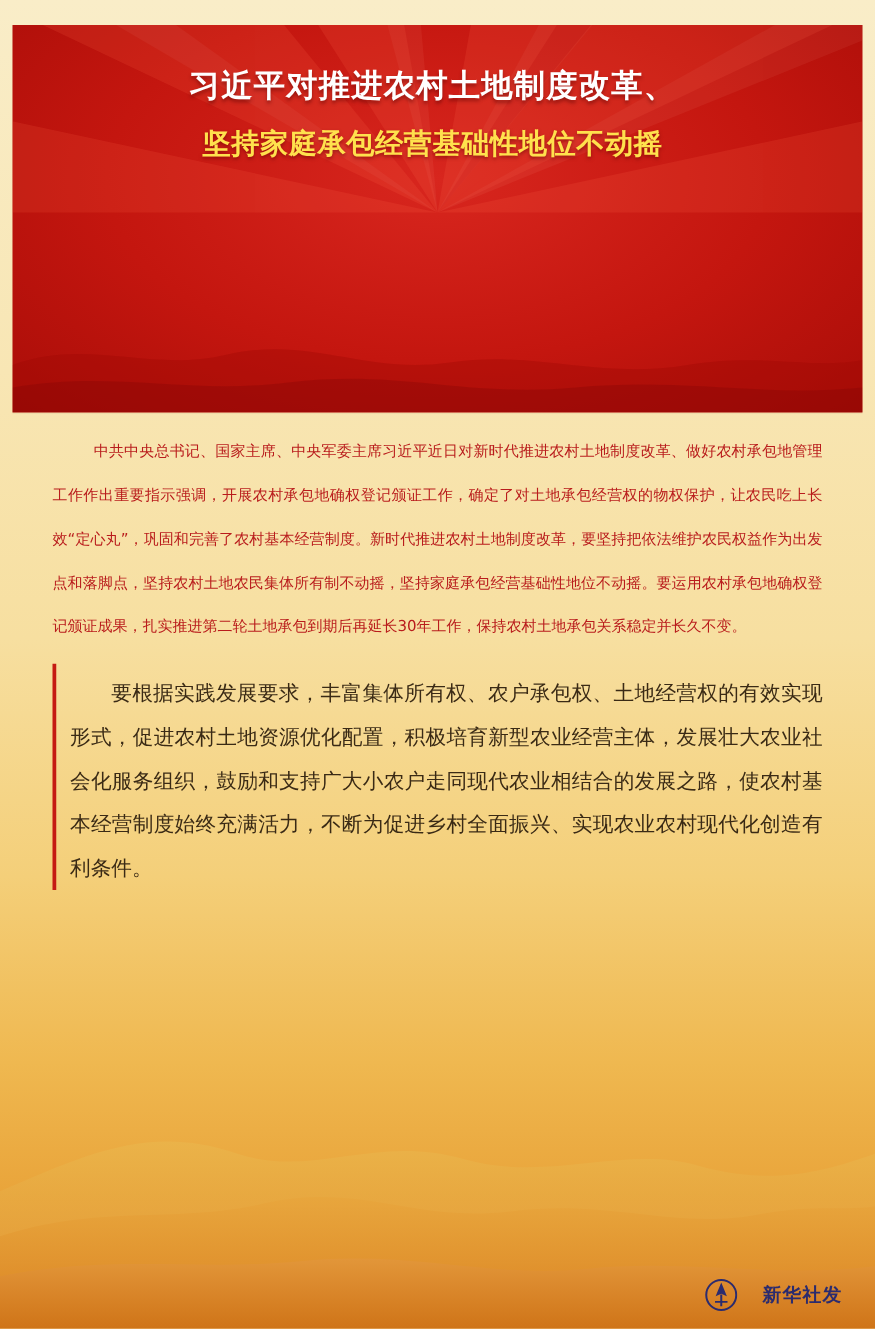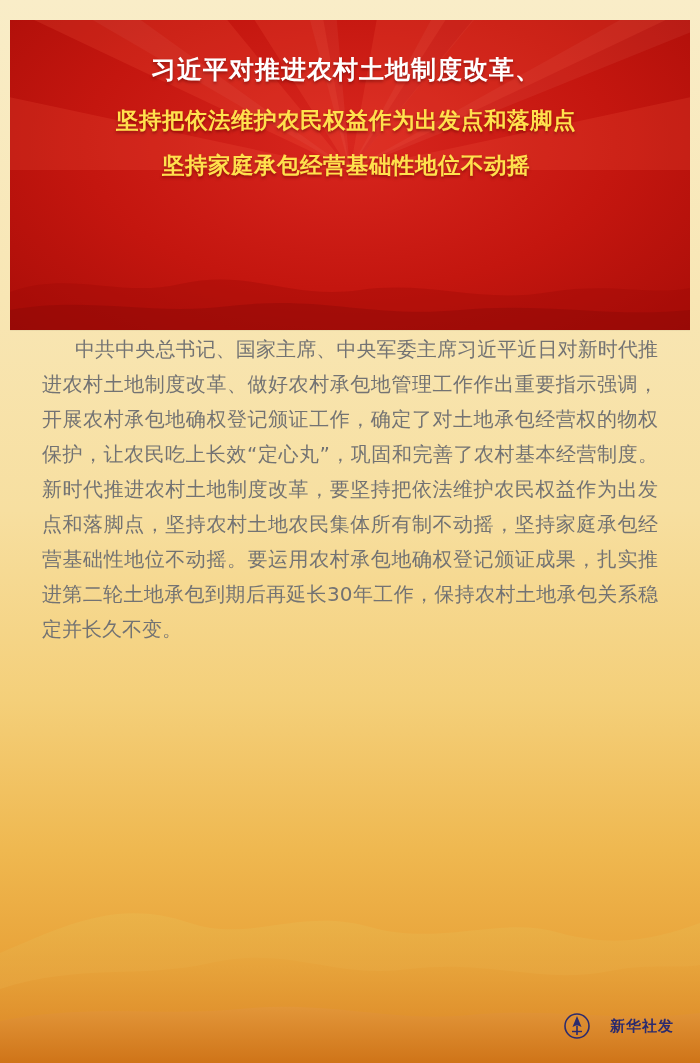--- a/index.html
+++ b/index.html
@@ -91,23 +91,23 @@
   .sub-line.first { margin-top: 6px; }
 
   
   .content {
     position: absolute;
     left: 0; top: 330px;
     width: 700px;
   }
   .para {
     margin: 0;
-    padding: 2px 42px 0 42px;
-    color: #737373;
-    font-size: 20px;
+    padding: 14px 42px 0 42px;
+    color: #b91c1c;
+    font-size: 12px;
     line-height: 35px;
     text-align: justify;
     text-indent: 33px;
     font-family: "DejaVu Sans", "Liberation Sans", sans-serif;
   }
 
   
   .tag-wrap {
     margin: 26px 0 0 42px;
     display: inline-block;
@@ -146,21 +146,21 @@
     line-height: 35px;
     text-align: justify;
     text-indent: 33px;
     font-family: "DejaVu Sans", "Liberation Sans", sans-serif;
   }
 
   
   .footer {
     position: absolute;
     right: 26px;
-    bottom: 24px;
+    bottom: 14px;
     display: flex;
     align-items: center;
     gap: 20px;
     z-index: 5;
   }
   .footer-mark {
     width: 26px;
     height: 26px;
     position: relative;
   }
@@ -224,30 +224,33 @@
 
     <div class="banner-mtn">
       <svg viewBox="0 0 680 90" preserveAspectRatio="none" xmlns="http://www.w3.org/2000/svg">
         <path d="M0,52 C60,30 110,58 170,44 C240,28 280,60 350,50 C420,40 470,64 540,52 C600,42 640,56 680,48 L680,90 L0,90 Z" fill="#9d0a06" opacity="0.55"></path>
         <path d="M0,70 C80,56 140,76 220,66 C310,55 360,78 450,70 C540,62 600,78 680,70 L680,90 L0,90 Z" fill="#8a0705" opacity="0.7"></path>
       </svg>
     </div>
 
     <div class="banner-text">
       <div class="title-line">习近平对推进农村土地制度改革、</div>
-      <div class="sub-line first">坚持把依法维护农民权益作为出发点和落脚点</div>
       <div class="sub-line">坚持家庭承包经营基础性地位不动摇</div>
     </div>
   </div>
 
   <div class="content">
 
     <p class="para">中共中央总书记、国家主席、中央军委主席习近平近日对新时代推进农村土地制度改革、做好农村承包地管理工作作出重要指示强调，开展农村承包地确权登记颁证工作，确定了对土地承包经营权的物权保护，让农民吃上长效“定心丸”，巩固和完善了农村基本经营制度。新时代推进农村土地制度改革，要坚持把依法维护农民权益作为出发点和落脚点，坚持农村土地农民集体所有制不动摇，坚持家庭承包经营基础性地位不动摇。要运用农村承包地确权登记颁证成果，扎实推进第二轮土地承包到期后再延长30年工作，保持农村土地承包关系稳定并长久不变。</p>
 
 
+    <div class="quote-block">
+      <div class="quote-rule"></div>
+      <p class="quote-para">要根据实践发展要求，丰富集体所有权、农户承包权、土地经营权的有效实现形式，促进农村土地资源优化配置，积极培育新型农业经营主体，发展壮大农业社会化服务组织，鼓励和支持广大小农户走同现代农业相结合的发展之路，使农村基本经营制度始终充满活力，不断为促进乡村全面振兴、实现农业农村现代化创造有利条件。</p>
+    </div>
   </div>
 
   <div class="footer">
     <span class="footer-mark">
       <svg viewBox="0 0 26 26" xmlns="http://www.w3.org/2000/svg">
         <circle cx="13" cy="13" r="12" fill="none" stroke="#2b2b6e" stroke-width="1.6"></circle>
         <path d="M13 3 L17.5 14 L13 12 L8.5 14 Z" fill="#2b2b6e"></path>
         <path d="M13 12.5 L13 22" stroke="#2b2b6e" stroke-width="1.6"></path>
         <path d="M8 18.5 L18 18.5" stroke="#2b2b6e" stroke-width="1.4"></path>
       </svg>

